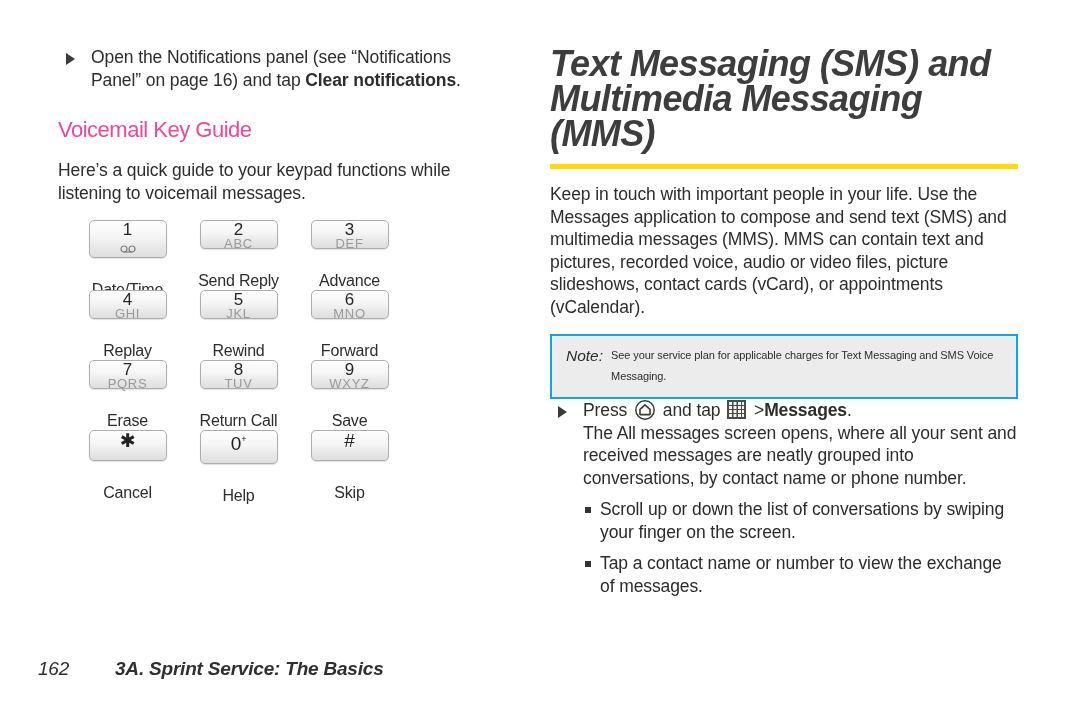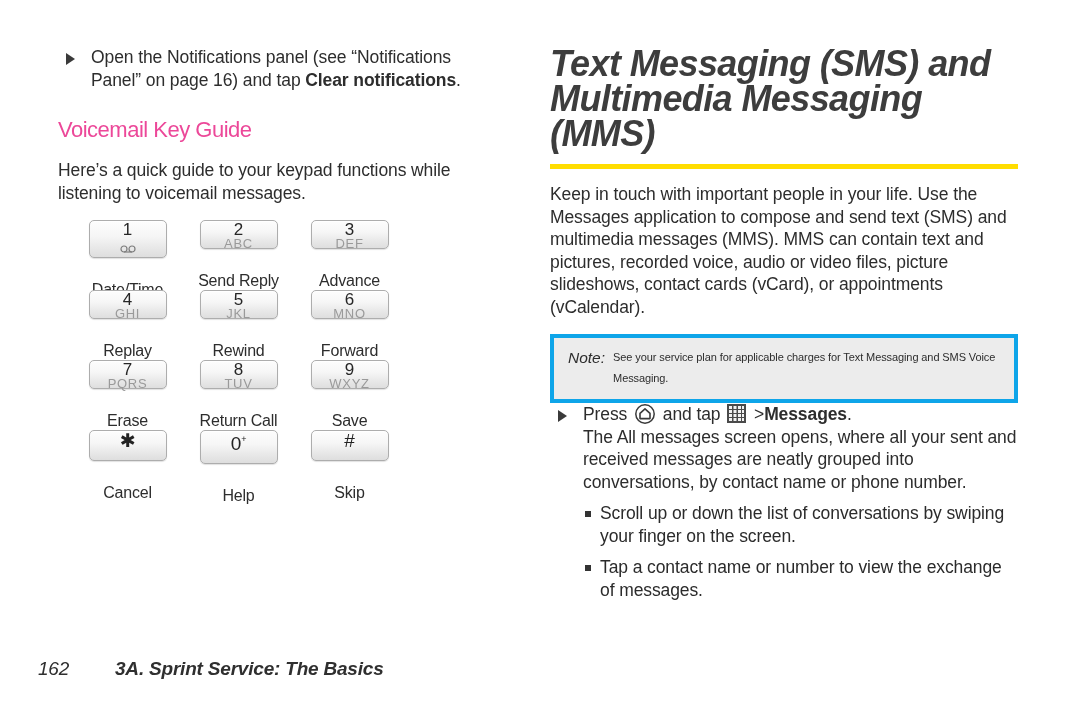--- a/index.html
+++ b/index.html
@@ -166,21 +166,21 @@
     white-space: nowrap;
   }
   .vm-icon {
     display: block;
     margin-top: 1px;
   }
 
   
   .note-box {
     margin-top: 16px;
-    border: 4px solid #0ea5e9;
+    border: 2px solid #0ea5e9;
     background: #ececec;
     padding: 9px 14px 10px 14px;
     display: flex;
     align-items: flex-start;
   }
   .note-label {
     font-size: 15.5px;
     line-height: 21px;
     font-style: italic;
     color: #2d2d2d;

